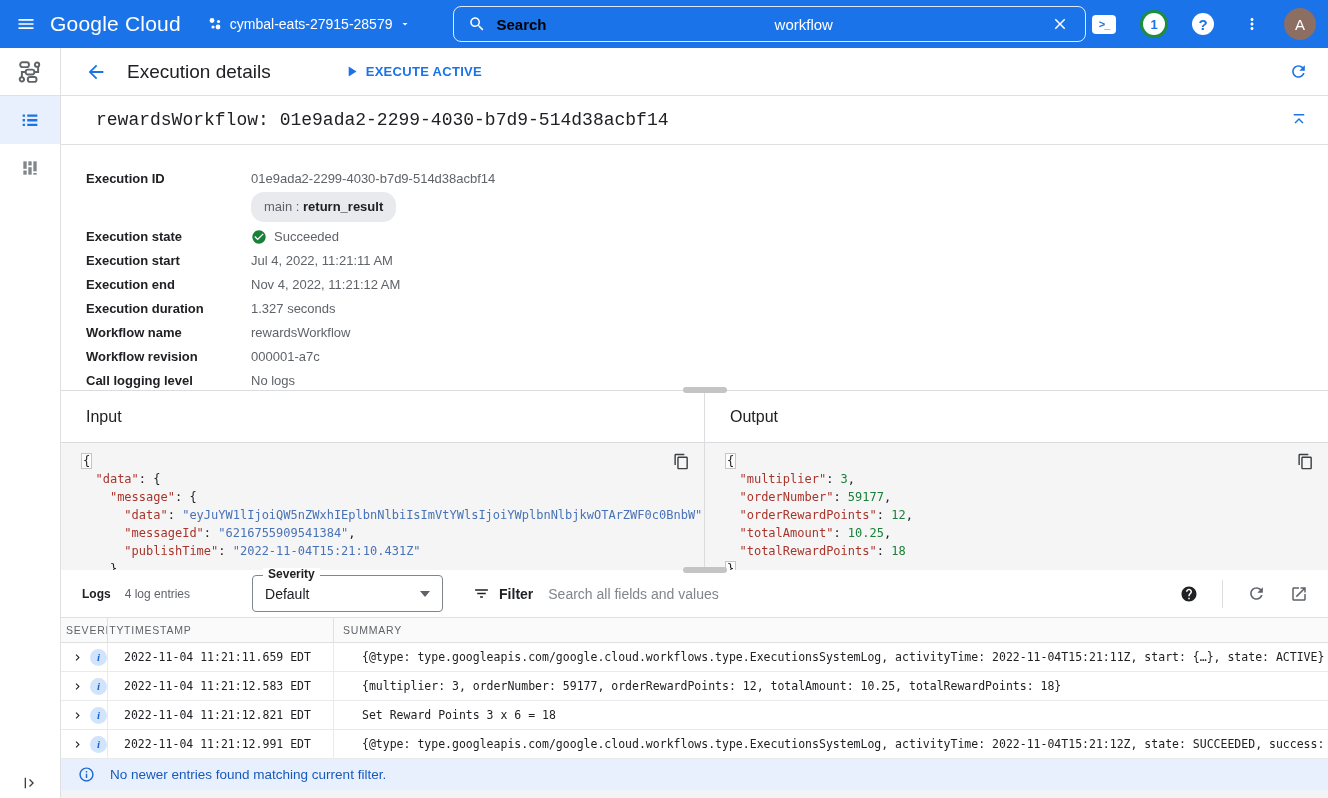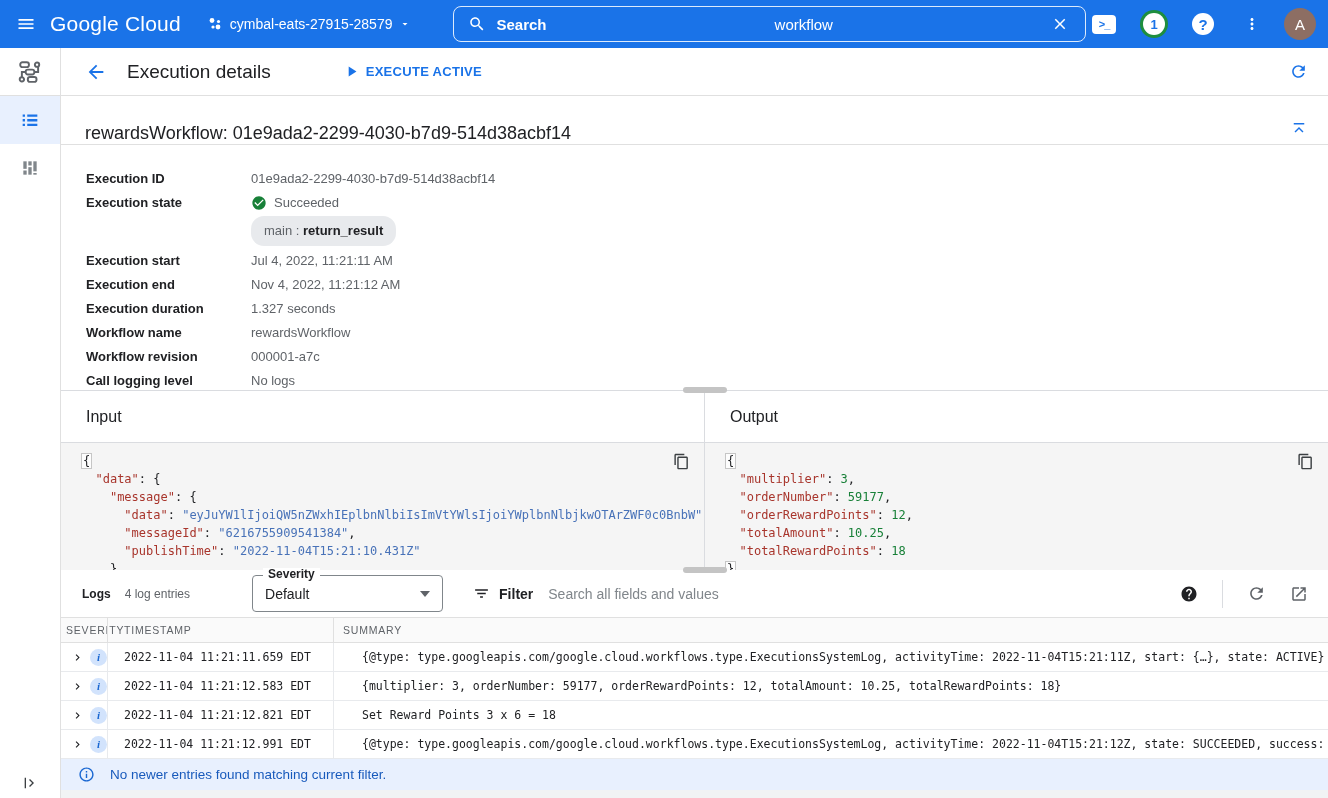--- a/index.html
+++ b/index.html
@@ -6,21 +6,21 @@
   html, body { width: 1328px; height: 798px; overflow: hidden; }
   body { font-family: "Liberation Sans", "DejaVu Sans", sans-serif; color: #202124; background: #fff; }
 
   
   .topbar { height: 48px; background: #1a73e8; display: flex; align-items: center; padding: 0 12px 0 10px; }
   .icon-btn { background: none; border: none; cursor: pointer; display: flex; align-items: center; justify-content: center; padding: 6px; }
   .topbar svg { display: block; }
   .logo { color: #fff; font-size: 21px; letter-spacing: 0.2px; margin-left: 8px; white-space: nowrap; }
   .project-picker { display: flex; align-items: center; gap: 7px; color: #fff; font-size: 14px; margin-left: 26px; cursor: pointer; white-space: nowrap; }
   .searchbar { margin-left: 42px; width: 668px; height: 36px; border: 1px solid rgba(255,255,255,0.85); border-radius: 8px; display: flex; align-items: center; padding: 0 10px 0 14px; }
-  .search-label { color: #ffffff; font-size: 15px; font-weight: bold; margin-left: 10px; }
+  .search-label { color: #000000; font-size: 15px; font-weight: bold; margin-left: 10px; }
   .search-input { flex: 1; background: transparent; border: none; outline: none; color: #fff; font-size: 15px; margin-left: 16px; font-family: "Liberation Sans", sans-serif; text-align: center; }
   .topbar-right { margin-left: auto; display: flex; align-items: center; gap: 17px; }
   .shell-box { width: 24px; height: 19px; background: #fff; border-radius: 4px; color: #1a73e8; font-size: 11px; font-weight: bold; display: flex; align-items: center; justify-content: center; letter-spacing: -1px; }
   .notif { width: 22px; height: 22px; border-radius: 50%; background: #fff; box-shadow: 0 0 0 3px #1e8e3e; color: #1a73e8; font-size: 13px; font-weight: bold; display: flex; align-items: center; justify-content: center; margin: 0 4px; }
   .help-circle { width: 22px; height: 22px; border-radius: 50%; background: #fff; color: #1a73e8; font-size: 15px; font-weight: bold; display: flex; align-items: center; justify-content: center; }
   .avatar { width: 32px; height: 32px; border-radius: 50%; background: #8d6e63; color: #fff; font-size: 15px; display: flex; align-items: center; justify-content: center; }
 
   
   .app-body { display: flex; height: 750px; }
   .sidebar { width: 61px; border-right: 1px solid #e0e0e0; display: flex; flex-direction: column; align-items: stretch; position: relative; }
@@ -31,21 +31,21 @@
 
   .main { flex: 1; display: flex; flex-direction: column; min-width: 0; }
 
   
   .page-header { height: 48px; border-bottom: 1px solid #e0e0e0; display: flex; align-items: center; padding: 0 14px 0 18px; }
   .page-title { font-size: 19px; font-weight: normal; color: #202124; margin-left: 14px; }
   .exec-again { display: flex; align-items: center; gap: 6px; color: #1a73e8; font-size: 13px; font-weight: bold; letter-spacing: 0.3px; background: none; border: none; cursor: pointer; margin-left: 72px; }
   .spacer { flex: 1; }
 
   
-  .title-bar { height: 49px; border-bottom: 1px solid #e0e0e0; display: flex; align-items: flex-end; padding: 0 14px 0 24px; }
+  .title-bar { height: 49px; border-bottom: 1px solid #e0e0e0; display: flex; align-items: center; padding: 0 14px 0 35px; font-family: Liberation Mono, monospace; }
   .wf-title { font-size: 18px; font-weight: normal; color: #202124; }
 
   
   .details { height: 245px; padding: 22px 24px 0 25px; font-size: 13px; }
   .d-row { display: flex; line-height: 24px; }
   .d-label { width: 165px; font-weight: bold; color: #202124; flex: none; }
   .d-value { color: #5f6368; }
   .state-line { display: flex; align-items: center; gap: 7px; color: #5f6368; }
   .chip-row { margin-top: 2px; margin-bottom: 4px; height: 28px; display: flex; align-items: center; }
   .chip { background: #e8eaed; border-radius: 13px; padding: 3px 13px; font-size: 13px; color: #5f6368; white-space: nowrap; }
@@ -223,32 +223,32 @@
             </svg>
         </button>
       </div>
 
       <section class="details">
         <div class="d-row">
           <span class="d-label">Execution ID</span>
           <span class="d-value">01e9ada2-2299-4030-b7d9-514d38acbf14</span>
         </div>
         <div class="d-row">
+          <span class="d-label"></span>
+          <span class="chip-row">
+            <span class="chip"><span>main</span><span> : </span><b>return_result</b></span>
+          </span>
+        </div>
+        <div class="d-row">
           <span class="d-label">Execution state</span>
           <span class="state-line">
             <svg width="16" height="16" viewBox="0 0 24 24" fill="#188038">
                 <path d="M12 2C6.48 2 2 6.48 2 12s4.48 10 10 10 10-4.48 10-10S17.52 2 12 2zm-2 15-5-5 1.41-1.41L10 14.17l7.59-7.59L19 8l-9 9z"></path>
               </svg>
             <span>Succeeded</span>
-          </span>
-        </div>
-        <div class="d-row">
-          <span class="d-label"></span>
-          <span class="chip-row">
-            <span class="chip"><span>main</span><span> : </span><b>return_result</b></span>
           </span>
         </div>
         <div class="d-row">
           <span class="d-label">Execution start</span>
           <span class="d-value">Jul 4, 2022, 11:21:11 AM</span>
         </div>
         <div class="d-row">
           <span class="d-label">Execution end</span>
           <span class="d-value">Nov 4, 2022, 11:21:12 AM</span>
         </div>

